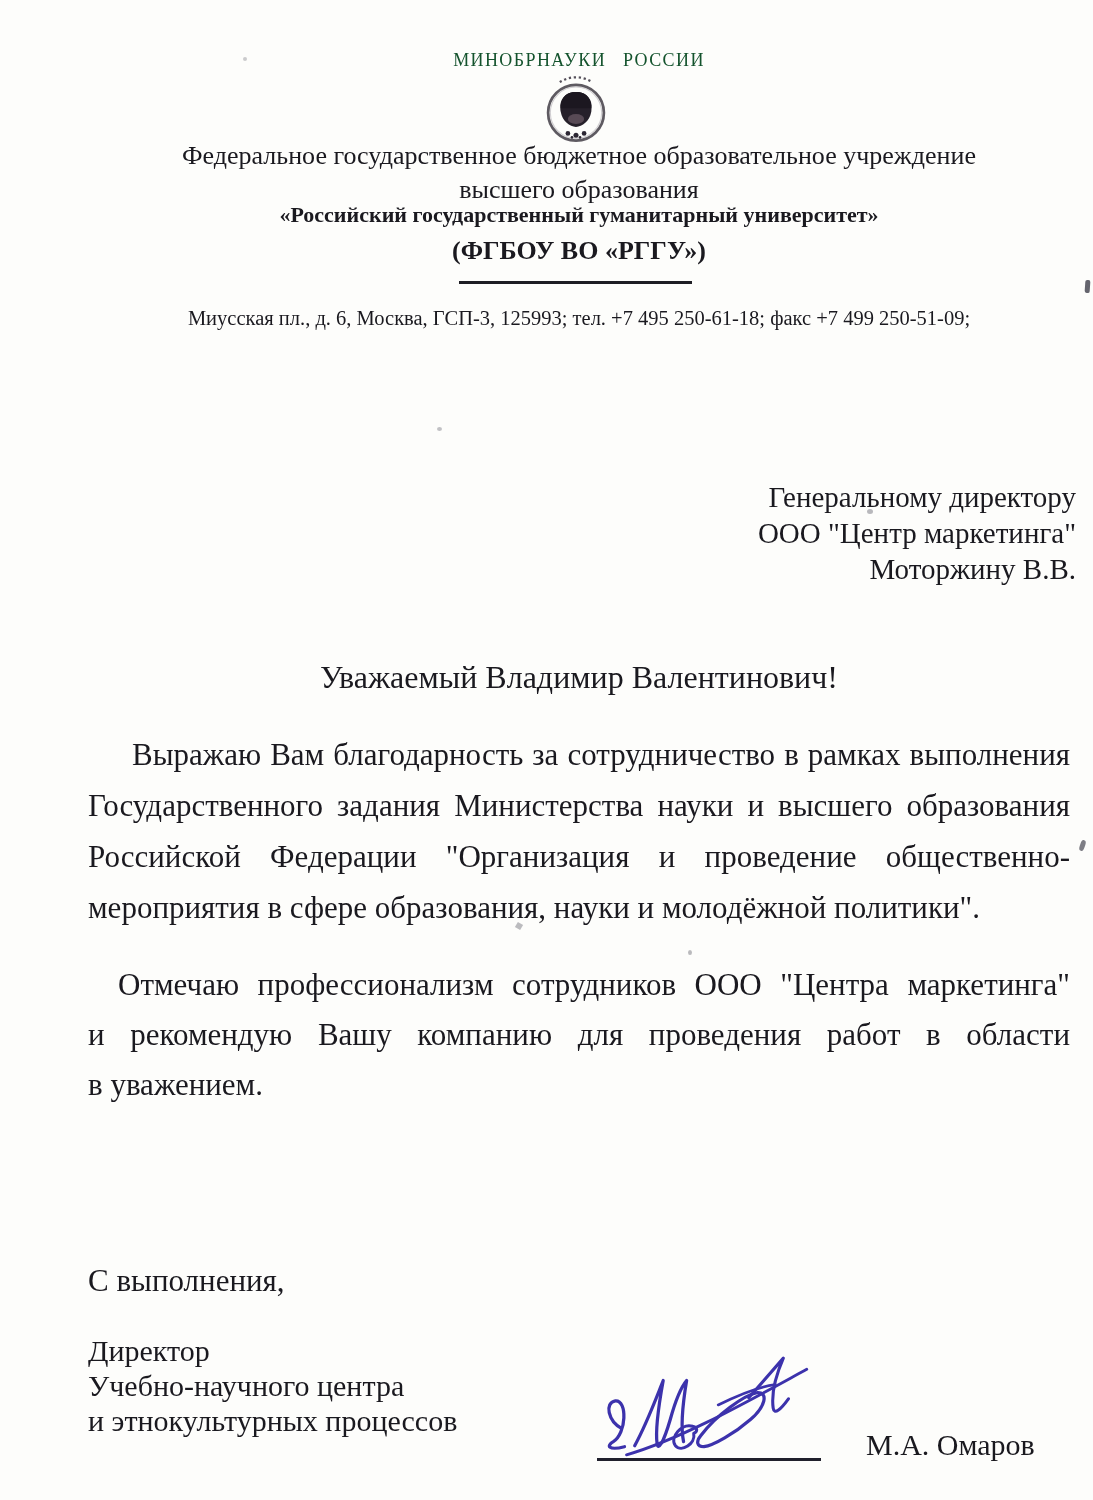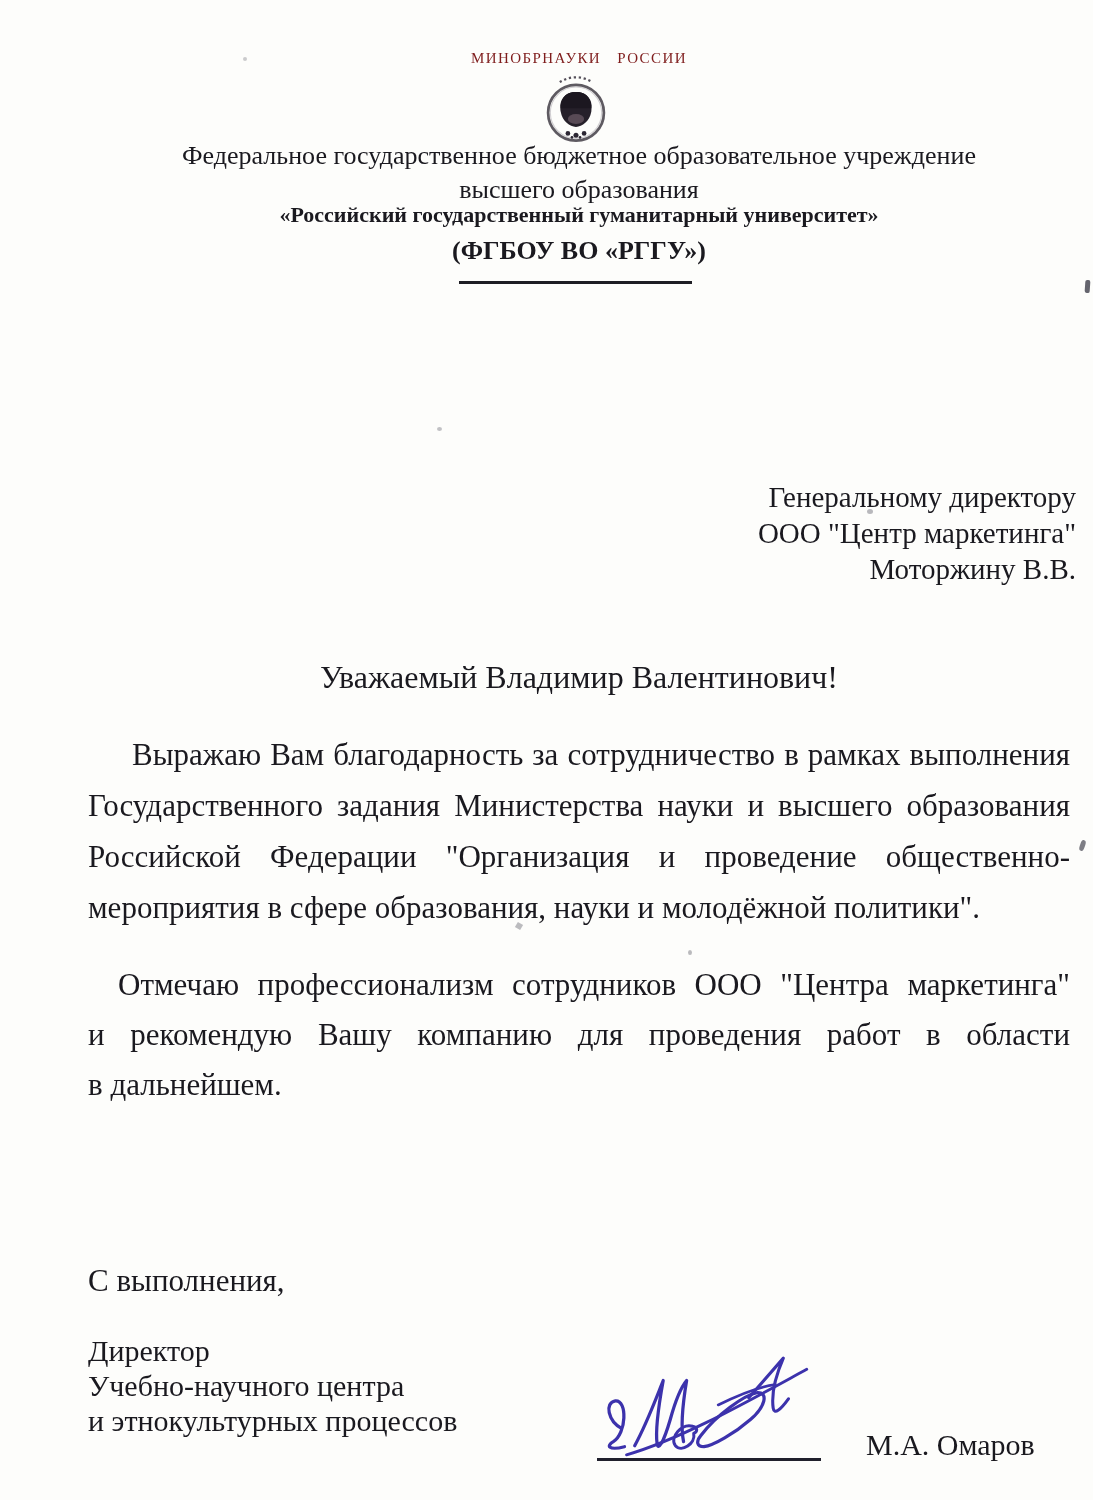--- a/index.html
+++ b/index.html
@@ -9,22 +9,22 @@
     width:1093px; height:1500px;
     background:#fdfdfb;
     color:#1a191f;
     font-family:"Liberation Serif","DejaVu Serif",serif;
     overflow:hidden;
   }
   .abs{ position:absolute; }
   .ctr{ left:88px; right:23px; text-align:center; }
 
   .ministry{
-    top:50px; font-size:15px; letter-spacing:1.4px; word-spacing:11px;
-    color:#7f1d1d;
+    top:50px; font-size:18px; letter-spacing:1.4px; word-spacing:11px;
+    color:#14532d;
   }
   .emblem{ left:540px; top:72px; width:72px; height:76px; }
 
   .org-line1{ top:141px; font-size:26px; }
   .org-line2{ top:175px; font-size:26px; }
   .org-name { top:202px; font-size:22px; font-weight:bold; }
   .org-abbr { top:236px; font-size:26px; font-weight:bold; }
 
   .hdr-divider{ top:281px; left:459px; width:233px; height:3px; background:#1e1e24; }
 
@@ -85,40 +85,41 @@
     <circle cx="44.5" cy="72.5" r="1.5" fill="#2c2733"></circle>
   </svg>
 
   <div class="abs ctr org-line1">Федеральное государственное бюджетное образовательное учреждение</div>
   <div class="abs ctr org-line2">высшего образования</div>
   <div class="abs ctr org-name">«Российский государственный гуманитарный университет»</div>
   <div class="abs ctr org-abbr">(ФГБОУ ВО «РГГУ»)</div>
 
   <div class="abs hdr-divider"></div>
 
+  <div class="abs ctr contact1">Миусская пл., д. 6, Москва, ГСП-3, 125993; тел. +7 495 250-61-18; факс +7 499 250-51-09;</div>
 
   <div class="abs recipient">
     <div>Генеральному директору</div>
     <div>ООО "Центр маркетинга"</div>
     <div>Моторжину В.В.</div>
   </div>
 
   <div class="abs ctr salutation">Уважаемый Владимир Валентинович!</div>
 
   <div class="abs para para1">
     <span class="ln jline ind44">Выражаю Вам благодарность за сотрудничество в рамках выполнения</span>
     <span class="ln jline">Государственного задания Министерства науки и высшего образования</span>
     <span class="ln jline">Российской Федерации "Организация и проведение общественно-значимых</span>
     <span class="ln lline">мероприятия в сфере образования, науки и молодёжной политики".</span>
   </div>
 
   <div class="abs para para2">
     <span class="ln jline ind30">Отмечаю профессионализм сотрудников ООО "Центра маркетинга"</span>
     <span class="ln jline">и рекомендую Вашу компанию для проведения работ в области маркетинга</span>
-    <span class="ln lline">в дальнейшем.</span>
+    <span class="ln lline">в уважением.</span>
   </div>
 
   <div class="abs regards">С выполнения,</div>
 
   <div class="abs signer-title">
     <div>Директор</div>
     <div>Учебно-научного центра</div>
     <div>и этнокультурных процессов</div>
   </div>
 

